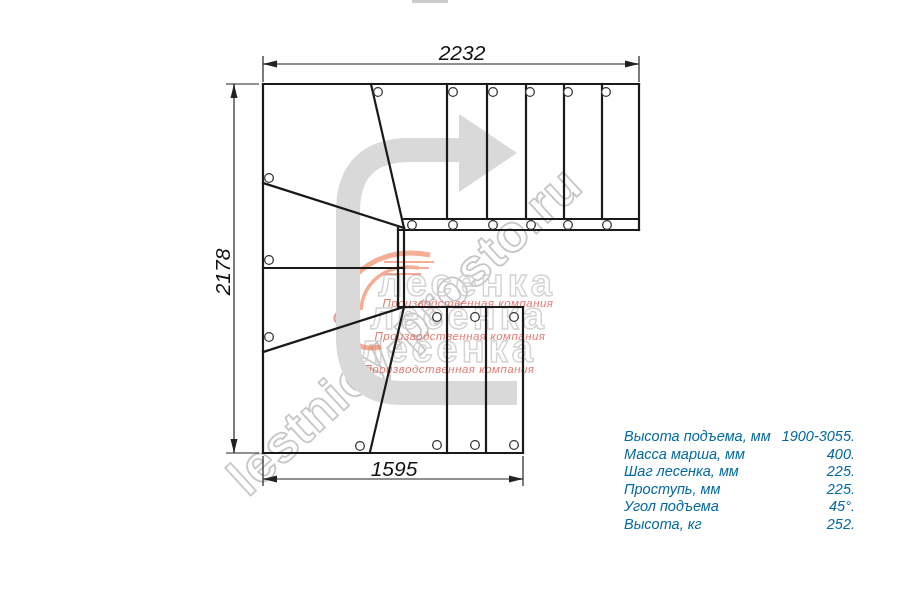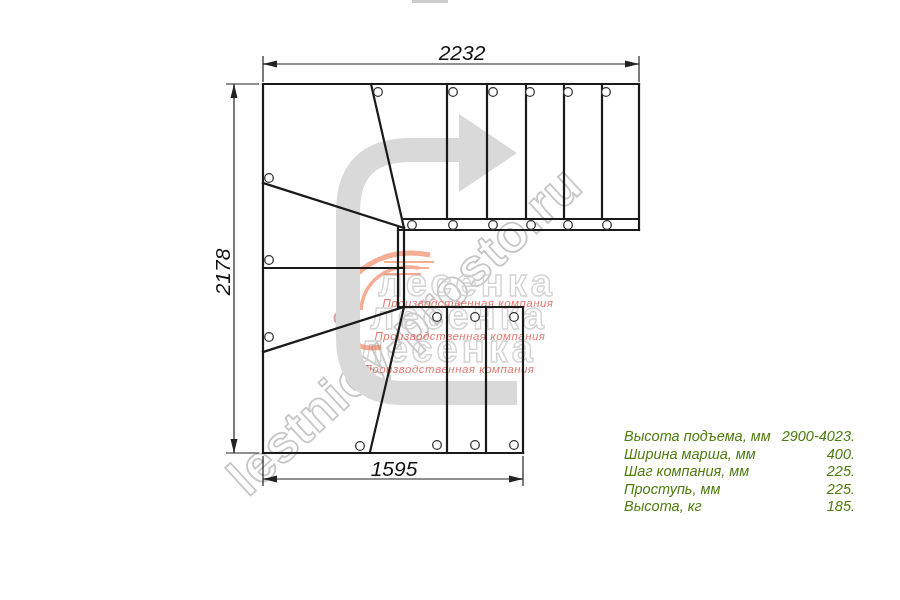--- a/index.html
+++ b/index.html
@@ -3,21 +3,21 @@
 <meta charset="utf-8">
 <style>
   html,body{margin:0;padding:0;background:#ffffff;}
   .stage{
     position:relative;width:900px;height:600px;overflow:hidden;background:#ffffff;
     font-family:"Liberation Sans",sans-serif;
   }
   svg{position:absolute;left:0;top:0;}
   .specs{
     position:absolute;left:624px;top:428px;width:231px;
-    font-style:italic;font-size:14.5px;color:#4d7c0f;
+    font-style:italic;font-size:14.5px;color:#0369a1;
   }
   .spec-row{display:flex;justify-content:space-between;line-height:17.6px;white-space:nowrap;}
   .spec-label{padding-right:10px;}
   .dim-text{font-style:italic;font-size:21px;fill:#111;}
   .wm-site{
     font-weight:bold;font-size:52px;letter-spacing:1px;
     fill:none;stroke:#c7c7c7;stroke-width:1.8px;
   }
   .wm-brand{
     font-weight:bold;font-size:38px;letter-spacing:4px;
@@ -147,33 +147,37 @@
     <g>
       <text class="dim-text" x="462" y="60" text-anchor="middle">2232</text>
       <text class="dim-text" transform="translate(230,272) rotate(-90)" text-anchor="middle">2178</text>
       <text class="dim-text" x="394" y="476" text-anchor="middle">1595</text>
     </g>
   </svg>
 
   <div class="specs">
     <div class="spec-row">
       <span class="spec-label">Высота подъема, мм</span>
-      <span class="spec-value">2900-4023.</span>
+      <span class="spec-value">1900-3055.</span>
     </div>
     <div class="spec-row">
-      <span class="spec-label">Ширина марша, мм</span>
+      <span class="spec-label">Масса марша, мм</span>
       <span class="spec-value">400.</span>
     </div>
     <div class="spec-row">
-      <span class="spec-label">Шаг компания, мм</span>
+      <span class="spec-label">Шаг лесенка, мм</span>
       <span class="spec-value">225.</span>
     </div>
     <div class="spec-row">
       <span class="spec-label">Проступь, мм</span>
       <span class="spec-value">225.</span>
     </div>
     <div class="spec-row">
+      <span class="spec-label">Угол подъема</span>
+      <span class="spec-value">45°.</span>
+    </div>
+    <div class="spec-row">
       <span class="spec-label">Высота, кг</span>
-      <span class="spec-value">185.</span>
+      <span class="spec-value">252.</span>
     </div>
   </div>
 
 </div>
 
 </body></html>

